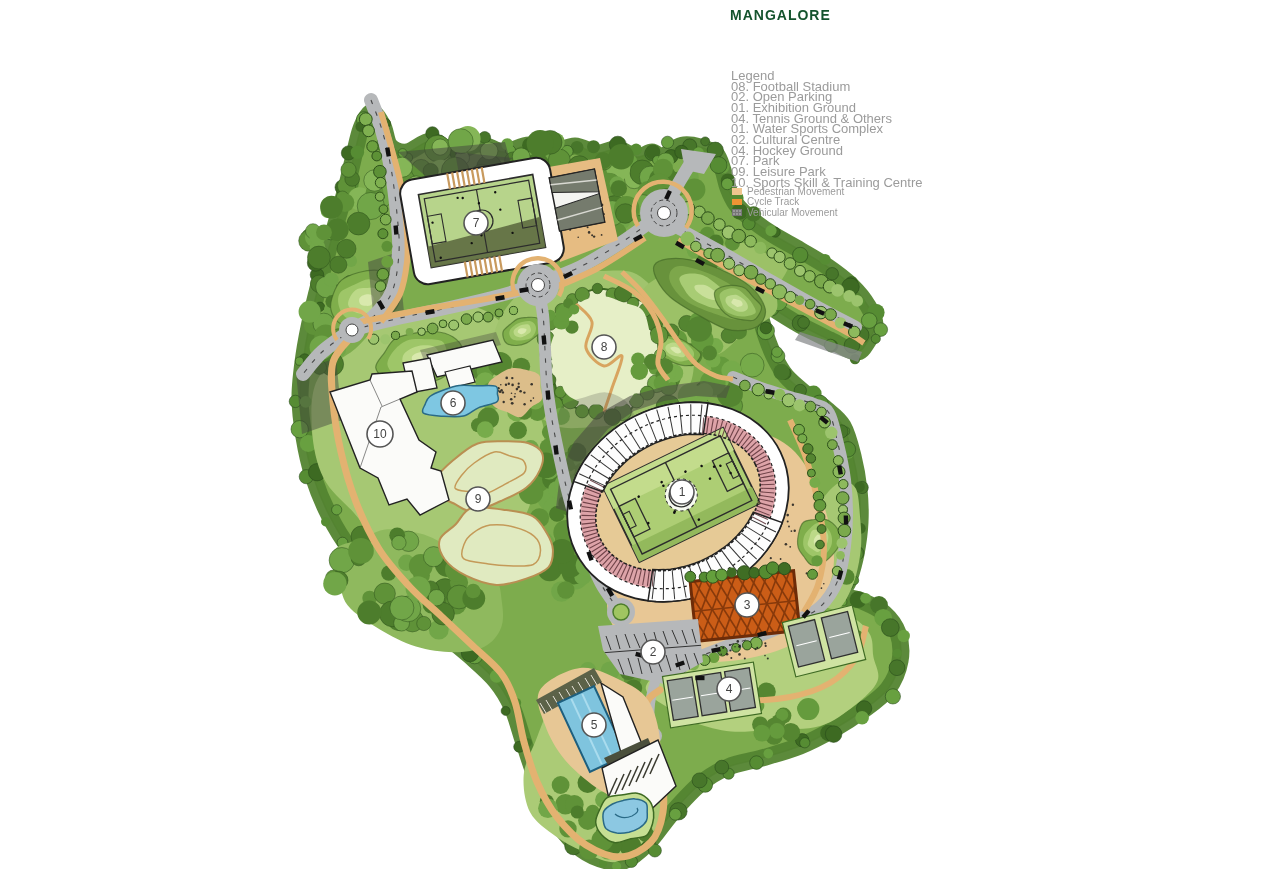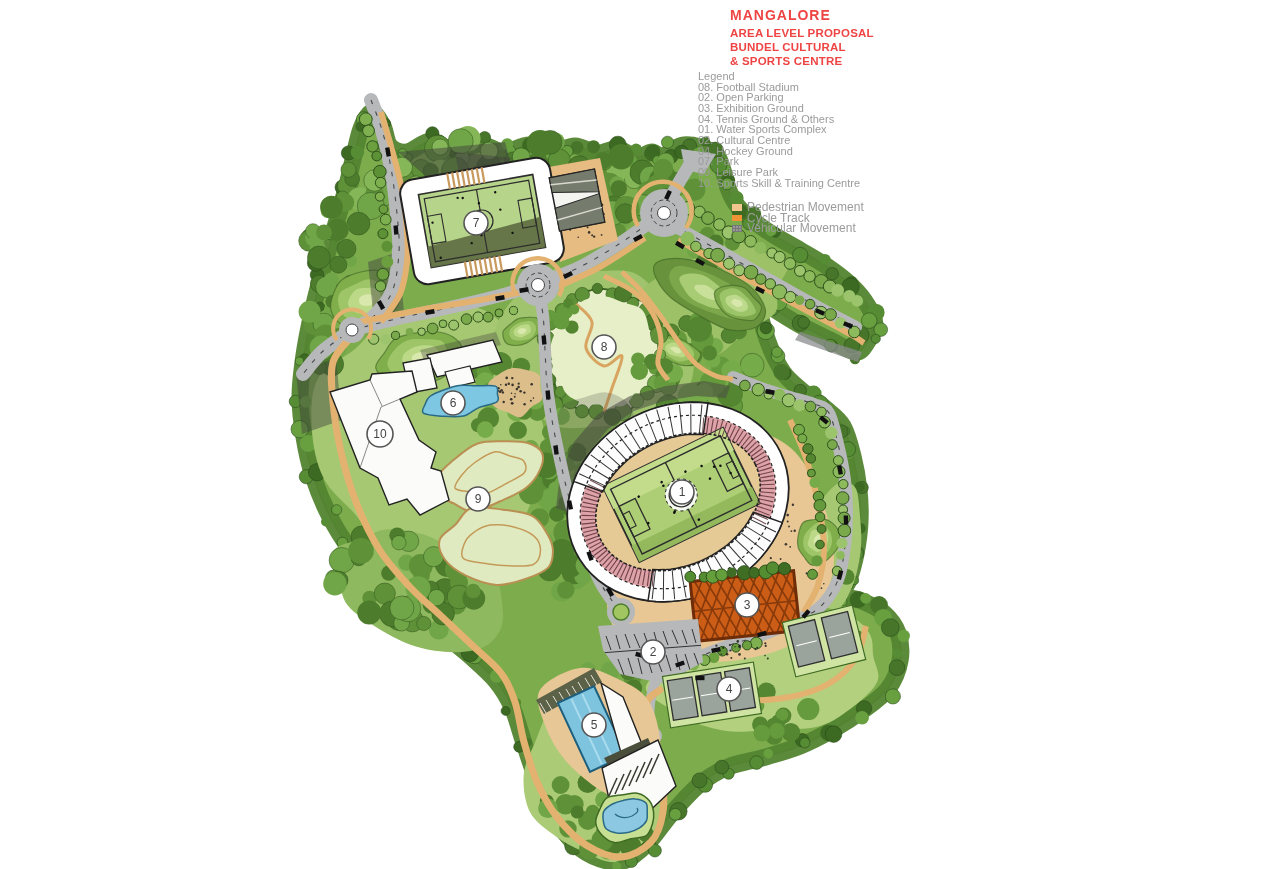--- a/index.html
+++ b/index.html
@@ -1,22 +1,22 @@
 <!DOCTYPE html>
 <html><head><meta charset="utf-8">
 <style>
 html,body{margin:0;padding:0;background:#fff;width:1280px;height:869px;overflow:hidden}
 body{font-family:"Liberation Sans",sans-serif;position:relative}
 #map{position:absolute;left:0;top:0}
-.title{position:absolute;left:730px;top:7px;color:#ef4444}
+.title{position:absolute;left:730px;top:7px;color:#14532d}
 .t1{font-size:14px;font-weight:bold;letter-spacing:1px}
 .t2{font-size:11.5px;font-weight:bold;line-height:14px;margin-top:3px;letter-spacing:.2px}
-.legend{position:absolute;left:698px;top:71px;color:#9b9b9b;font-size:11px;line-height:10.65px}
+.legend{position:absolute;left:731px;top:71px;color:#9b9b9b;font-size:13px;line-height:10.65px}
 .li{white-space:nowrap}
-.keys{position:absolute;left:732px;top:202px;font-size:12px;color:#9b9b9b}
+.keys{position:absolute;left:732px;top:186px;font-size:10px;color:#9b9b9b}
 .krow{display:flex;align-items:center;height:10.5px}
 .sw{width:10px;height:6.5px;margin-right:5px;display:inline-block}
 </style></head>
 <body>
 
 <svg id="map" width="1280" height="869" viewBox="0 0 1280 869">
 
 <path d="M372.0,112.0C375.5,112.0 380.0,120.3 383.0,126.0C386.0,131.7 386.0,141.7 390.0,146.0C394.0,150.3 400.2,152.8 407.0,152.0C413.8,151.2 423.0,141.0 431.0,141.0C439.0,141.0 447.0,151.5 455.0,152.0C463.0,152.5 470.8,144.0 479.0,144.0C487.2,144.0 495.7,151.8 504.0,152.0C512.3,152.2 521.0,145.0 529.0,145.0C537.0,145.0 544.3,151.8 552.0,152.0C559.7,152.2 567.5,145.8 575.0,146.0C582.5,146.2 590.0,152.5 597.0,153.0C604.0,153.5 610.3,148.3 617.0,149.0C623.7,149.7 631.2,156.5 637.0,157.0C642.8,157.5 647.8,152.0 652.0,152.0C656.2,152.0 658.7,157.3 662.0,157.0C665.3,156.7 668.3,152.0 672.0,150.0C675.7,148.0 679.3,145.5 684.0,145.0C688.7,144.5 694.7,145.5 700.0,147.0C705.3,148.5 712.2,150.2 716.0,154.0C719.8,157.8 721.0,164.3 723.0,170.0C725.0,175.7 725.8,182.3 728.0,188.0C730.2,193.7 732.3,199.0 736.0,204.0C739.7,209.0 744.0,213.0 750.0,218.0C756.0,223.0 763.7,228.7 772.0,234.0C780.3,239.3 790.7,244.5 800.0,250.0C809.3,255.5 819.3,261.0 828.0,267.0C836.7,273.0 845.3,279.5 852.0,286.0C858.7,292.5 864.2,299.5 868.0,306.0C871.8,312.5 875.0,319.2 875.0,325.0C875.0,330.8 871.2,336.5 868.0,341.0C864.8,345.5 862.3,352.2 856.0,352.0C849.7,351.8 839.3,344.5 830.0,340.0C820.7,335.5 809.7,330.3 800.0,325.0C790.3,319.7 779.8,312.7 772.0,308.0C764.2,303.3 755.0,295.7 753.0,297.0C751.0,298.3 757.8,309.5 760.0,316.0C762.2,322.5 763.7,329.3 766.0,336.0C768.3,342.7 770.7,349.3 774.0,356.0C777.3,362.7 780.7,369.7 786.0,376.0C791.3,382.3 799.3,388.5 806.0,394.0C812.7,399.5 819.8,403.7 826.0,409.0C832.2,414.3 838.5,418.2 843.0,426.0C847.5,433.8 850.3,445.3 853.0,456.0C855.7,466.7 857.8,479.0 859.0,490.0C860.2,501.0 860.5,511.3 860.0,522.0C859.5,532.7 857.8,544.3 856.0,554.0C854.2,563.7 851.2,573.2 849.0,580.0C846.8,586.8 840.8,591.5 843.0,595.0C845.2,598.5 855.2,598.0 862.0,601.0C868.8,604.0 878.0,607.7 884.0,613.0C890.0,618.3 895.3,625.0 898.0,633.0C900.7,641.0 901.7,651.7 900.0,661.0C898.3,670.3 894.3,680.7 888.0,689.0C881.7,697.3 871.0,704.3 862.0,711.0C853.0,717.7 844.3,723.2 834.0,729.0C823.7,734.8 812.0,741.2 800.0,746.0C788.0,750.8 774.0,754.5 762.0,758.0C750.0,761.5 738.3,762.7 728.0,767.0C717.7,771.3 709.3,776.3 700.0,784.0C690.7,791.7 680.7,803.2 672.0,813.0C663.3,822.8 656.0,835.0 648.0,843.0C640.0,851.0 632.0,858.3 624.0,861.0C616.0,863.7 608.2,861.8 600.0,859.0C591.8,856.2 582.8,851.2 575.0,844.0C567.2,836.8 559.3,826.5 553.0,816.0C546.7,805.5 541.8,793.2 537.0,781.0C532.2,768.8 528.2,755.3 524.0,743.0C519.8,730.7 516.7,717.3 512.0,707.0C507.3,696.7 503.0,689.5 496.0,681.0C489.0,672.5 479.3,664.3 470.0,656.0C460.7,647.7 450.0,639.5 440.0,631.0C430.0,622.5 420.3,613.8 410.0,605.0C399.7,596.2 388.0,587.3 378.0,578.0C368.0,568.7 358.2,559.5 350.0,549.0C341.8,538.5 335.2,527.2 329.0,515.0C322.8,502.8 317.2,489.0 313.0,476.0C308.8,463.0 306.2,450.2 304.0,437.0C301.8,423.8 300.0,410.7 300.0,397.0C300.0,383.3 302.0,369.0 304.0,355.0C306.0,341.0 308.8,327.3 312.0,313.0C315.2,298.7 319.2,283.3 323.0,269.0C326.8,254.7 331.0,241.0 335.0,227.0C339.0,213.0 343.5,198.3 347.0,185.0C350.5,171.7 353.5,156.8 356.0,147.0C358.5,137.2 359.3,131.8 362.0,126.0C364.7,120.2 368.5,112.0 372.0,112.0Z" fill="#7dac4d" stroke="#2c4d1c" stroke-width="1.6" stroke-opacity=".65"></path>
 
 <path d="M372.0,112.0C375.5,112.0 380.0,120.3 383.0,126.0C386.0,131.7 386.0,141.7 390.0,146.0C394.0,150.3 400.2,152.8 407.0,152.0C413.8,151.2 423.0,141.0 431.0,141.0C439.0,141.0 447.0,151.5 455.0,152.0C463.0,152.5 470.8,144.0 479.0,144.0C487.2,144.0 495.7,151.8 504.0,152.0C512.3,152.2 521.0,145.0 529.0,145.0C537.0,145.0 544.3,151.8 552.0,152.0C559.7,152.2 567.5,145.8 575.0,146.0C582.5,146.2 590.0,152.5 597.0,153.0C604.0,153.5 610.3,148.3 617.0,149.0C623.7,149.7 631.2,156.5 637.0,157.0C642.8,157.5 647.8,152.0 652.0,152.0C656.2,152.0 658.7,157.3 662.0,157.0C665.3,156.7 668.3,152.0 672.0,150.0C675.7,148.0 679.3,145.5 684.0,145.0C688.7,144.5 694.7,145.5 700.0,147.0C705.3,148.5 712.2,150.2 716.0,154.0C719.8,157.8 721.0,164.3 723.0,170.0C725.0,175.7 725.8,182.3 728.0,188.0C730.2,193.7 732.3,199.0 736.0,204.0C739.7,209.0 744.0,213.0 750.0,218.0C756.0,223.0 763.7,228.7 772.0,234.0C780.3,239.3 790.7,244.5 800.0,250.0C809.3,255.5 819.3,261.0 828.0,267.0C836.7,273.0 845.3,279.5 852.0,286.0C858.7,292.5 864.2,299.5 868.0,306.0C871.8,312.5 875.0,319.2 875.0,325.0C875.0,330.8 871.2,336.5 868.0,341.0C864.8,345.5 862.3,352.2 856.0,352.0C849.7,351.8 839.3,344.5 830.0,340.0C820.7,335.5 809.7,330.3 800.0,325.0C790.3,319.7 779.8,312.7 772.0,308.0C764.2,303.3 755.0,295.7 753.0,297.0C751.0,298.3 757.8,309.5 760.0,316.0C762.2,322.5 763.7,329.3 766.0,336.0C768.3,342.7 770.7,349.3 774.0,356.0C777.3,362.7 780.7,369.7 786.0,376.0C791.3,382.3 799.3,388.5 806.0,394.0C812.7,399.5 819.8,403.7 826.0,409.0C832.2,414.3 838.5,418.2 843.0,426.0C847.5,433.8 850.3,445.3 853.0,456.0C855.7,466.7 857.8,479.0 859.0,490.0C860.2,501.0 860.5,511.3 860.0,522.0C859.5,532.7 857.8,544.3 856.0,554.0C854.2,563.7 851.2,573.2 849.0,580.0C846.8,586.8 840.8,591.5 843.0,595.0C845.2,598.5 855.2,598.0 862.0,601.0C868.8,604.0 878.0,607.7 884.0,613.0C890.0,618.3 895.3,625.0 898.0,633.0C900.7,641.0 901.7,651.7 900.0,661.0C898.3,670.3 894.3,680.7 888.0,689.0C881.7,697.3 871.0,704.3 862.0,711.0C853.0,717.7 844.3,723.2 834.0,729.0C823.7,734.8 812.0,741.2 800.0,746.0C788.0,750.8 774.0,754.5 762.0,758.0C750.0,761.5 738.3,762.7 728.0,767.0C717.7,771.3 709.3,776.3 700.0,784.0C690.7,791.7 680.7,803.2 672.0,813.0C663.3,822.8 656.0,835.0 648.0,843.0C640.0,851.0 632.0,858.3 624.0,861.0C616.0,863.7 608.2,861.8 600.0,859.0C591.8,856.2 582.8,851.2 575.0,844.0C567.2,836.8 559.3,826.5 553.0,816.0C546.7,805.5 541.8,793.2 537.0,781.0C532.2,768.8 528.2,755.3 524.0,743.0C519.8,730.7 516.7,717.3 512.0,707.0C507.3,696.7 503.0,689.5 496.0,681.0C489.0,672.5 479.3,664.3 470.0,656.0C460.7,647.7 450.0,639.5 440.0,631.0C430.0,622.5 420.3,613.8 410.0,605.0C399.7,596.2 388.0,587.3 378.0,578.0C368.0,568.7 358.2,559.5 350.0,549.0C341.8,538.5 335.2,527.2 329.0,515.0C322.8,502.8 317.2,489.0 313.0,476.0C308.8,463.0 306.2,450.2 304.0,437.0C301.8,423.8 300.0,410.7 300.0,397.0C300.0,383.3 302.0,369.0 304.0,355.0C306.0,341.0 308.8,327.3 312.0,313.0C315.2,298.7 319.2,283.3 323.0,269.0C326.8,254.7 331.0,241.0 335.0,227.0C339.0,213.0 343.5,198.3 347.0,185.0C350.5,171.7 353.5,156.8 356.0,147.0C358.5,137.2 359.3,131.8 362.0,126.0C364.7,120.2 368.5,112.0 372.0,112.0Z" fill="none" stroke="#538430" stroke-width="17" stroke-opacity=".95"></path>
@@ -1399,28 +1399,27 @@
 
 <circle cx="478" cy="499" r="12" fill="#fff" stroke="#555" stroke-width="1.6"></circle>
     <text x="478" y="503" font-size="12" fill="#444" text-anchor="middle" font-family="Liberation Sans, sans-serif">9</text>
 
 <circle cx="380" cy="434" r="13" fill="#fff" stroke="#555" stroke-width="1.6"></circle>
     <text x="380" y="438" font-size="12" fill="#444" text-anchor="middle" font-family="Liberation Sans, sans-serif">10</text>
 </svg>
 
 <div class="title">
     <div class="t1">MANGALORE</div>
-    <div class="t2">AREA LEVEL PROPOSAL<br>BUNDEL CULTURAL<br>&amp; SPORTS CENTRE</div>
   </div>
 
 <div class="legend">
     <div class="li">Legend</div>
     <div class="li">08. Football Stadium</div>
     <div class="li">02. Open Parking</div>
-    <div class="li">03. Exhibition Ground</div>
+    <div class="li">01. Exhibition Ground</div>
     <div class="li">04. Tennis Ground &amp; Others</div>
     <div class="li">01. Water Sports Complex</div>
     <div class="li">02. Cultural Centre</div>
     <div class="li">04. Hockey Ground</div>
     <div class="li">07. Park</div>
     <div class="li">09. Leisure Park</div>
     <div class="li">10. Sports Skill &amp; Training Centre</div>
   </div>
 
 <div class="keys">

